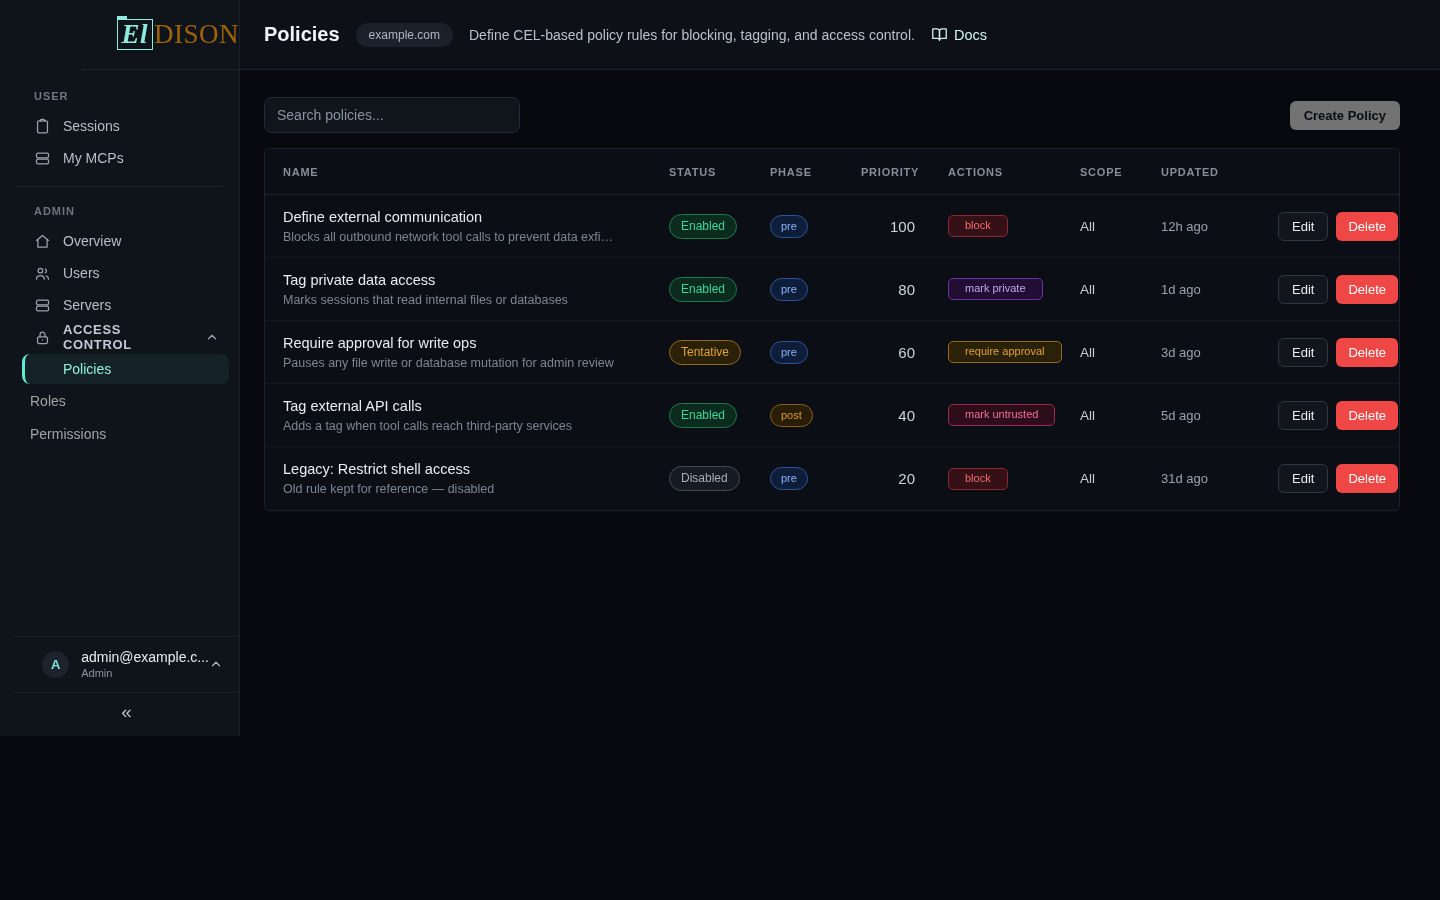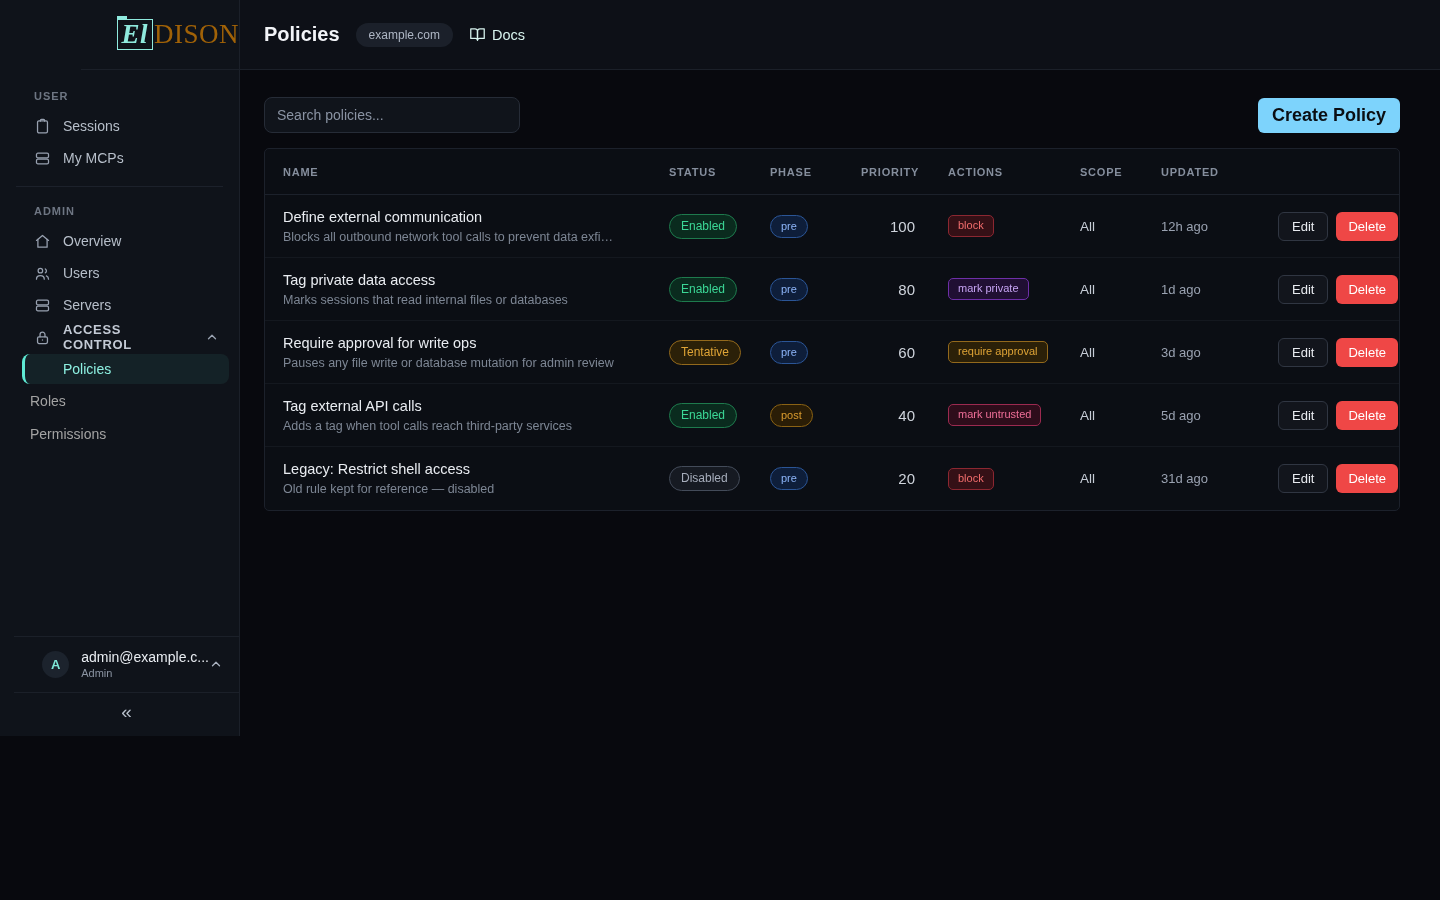--- a/index.html
+++ b/index.html
@@ -91,22 +91,22 @@
 
   .content { flex:1; padding:27px 40px 0 24px; background:#08090e; }
   .toolbar { display:flex; align-items:center; justify-content:space-between; margin-bottom:15px; }
   .search-input {
     width:256px; height:36px; background:#10141b; border:1px solid #262c37;
     border-radius:8px; color:#e7eaf0; font-size:14px; padding:0 12px;
     font-family:"Liberation Sans", sans-serif; outline:none;
   }
   .search-input::placeholder { color:#8a93a3; }
   .create-btn {
-    background:#7dd3fc; color:#0a0e13; border:none; border-radius:6px;
-    font-size:18px; font-weight:600; padding:7px 14px; cursor:pointer;
+    background:#737373; color:#0a0e13; border:none; border-radius:6px;
+    font-size:13px; font-weight:600; padding:7px 14px; cursor:pointer;
     font-family:"Liberation Sans", sans-serif;
   }
 
   .table-card {
     border:1px solid #1c212b; border-radius:5px; background:#0b0e14;
     overflow:hidden;
   }
   .tgrid {
     display:grid;
     grid-template-columns:386px 101px 91px 87px 132px 81px 117px 1fr;
@@ -121,21 +121,21 @@
   .trow { height:63px; border-bottom:1px solid #14181f; }
   .trow:last-child { border-bottom:none; }
 
   .cell-name { min-width:0; padding-right:20px; }
   .pname { font-size:14.5px; color:#e9ecf1; margin-bottom:5px; }
   .pdesc { font-size:12.5px; color:#7d8694; white-space:nowrap; overflow:hidden; text-overflow:ellipsis; }
 
   .pill, .badge { display:inline-block; border:1px solid; line-height:1; }
   .pill { border-radius:999px; font-size:12px; padding:5px 11px 6px; }
   .pill.sm { font-size:11px; padding:5px 10px; }
-  .badge { border-radius:5px; font-size:11px; padding:4px 9px 5px; }
+  .badge { border-radius:5px; font-size:11px; padding:4px 16px 5px; }
 
   [data-variant="enabled"]  { color:#3bd796; border-color:#1e7a4d; background:#0a2b1e; }
   [data-variant="tentative"]{ color:#dfa436; border-color:#93691c; background:#2b2008; }
   [data-variant="disabled"] { color:#a6adbb; border-color:#434b59; background:#161a22; }
   [data-variant="pre"]      { color:#8cb4f8; border-color:#2b5596; background:#0e1e3a; }
   [data-variant="post"]     { color:#d99b2e; border-color:#8a6214; background:#2a1d06; }
   [data-variant="block"]           { color:#f26d6d; border-color:#8c2731; background:#351016; }
   [data-variant="mark-private"]    { color:#c5a3f2; border-color:#6e2fa8; background:#200f33; }
   [data-variant="require-approval"]{ color:#dfa436; border-color:#93691c; background:#2b2008; }
   [data-variant="mark-untrusted"]  { color:#ef6f98; border-color:#9c2a50; background:#2e0d1b; }
@@ -265,20 +265,21 @@
     <div class="collapse-row">
       <span>«</span>
     </div>
   </div>
 </aside>
 
 <main class="main">
   <header class="page-header">
     <h1 class="page-title">Policies</h1>
     <span class="env-badge">example.com</span>
+    <span class="page-desc">Define CEL-based policy rules for blocking, tagging, and access control.</span>
     <span class="docs-link">
       <span style="display:flex;">
         <svg viewBox="0 0 24 24" fill="none" stroke="currentColor" stroke-width="1.8" stroke-linecap="round" stroke-linejoin="round">
             <path d="M2.5 4h6a3.5 3.5 0 0 1 3.5 3.5V20a3 3 0 0 0-3-2.5h-6.5z"></path>
             <path d="M21.5 4h-6A3.5 3.5 0 0 0 12 7.5V20a3 3 0 0 1 3-2.5h6.5z"></path>
           </svg>
       </span>
       <span>Docs</span>
     </span>
   </header>

